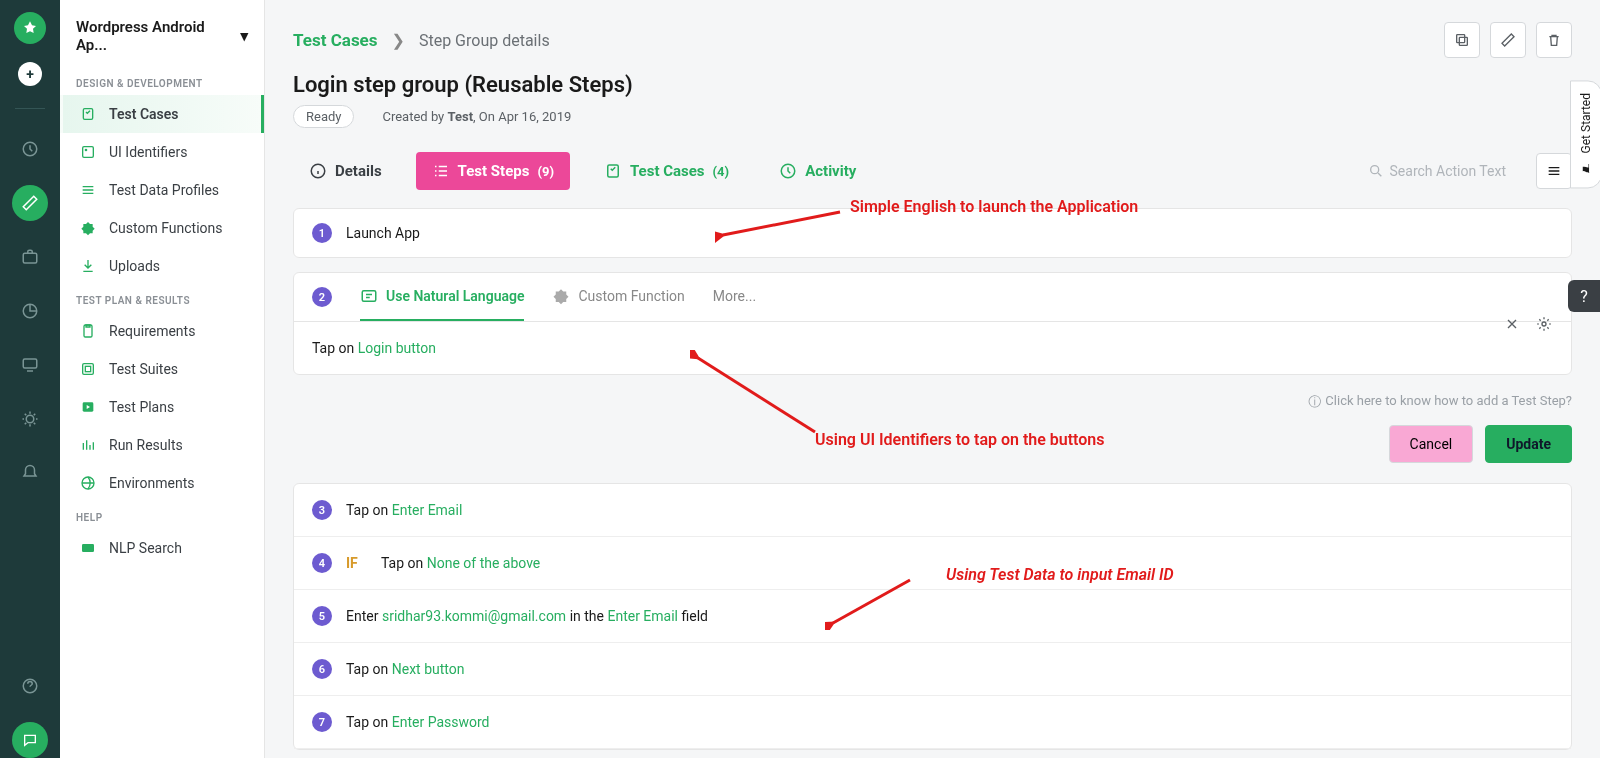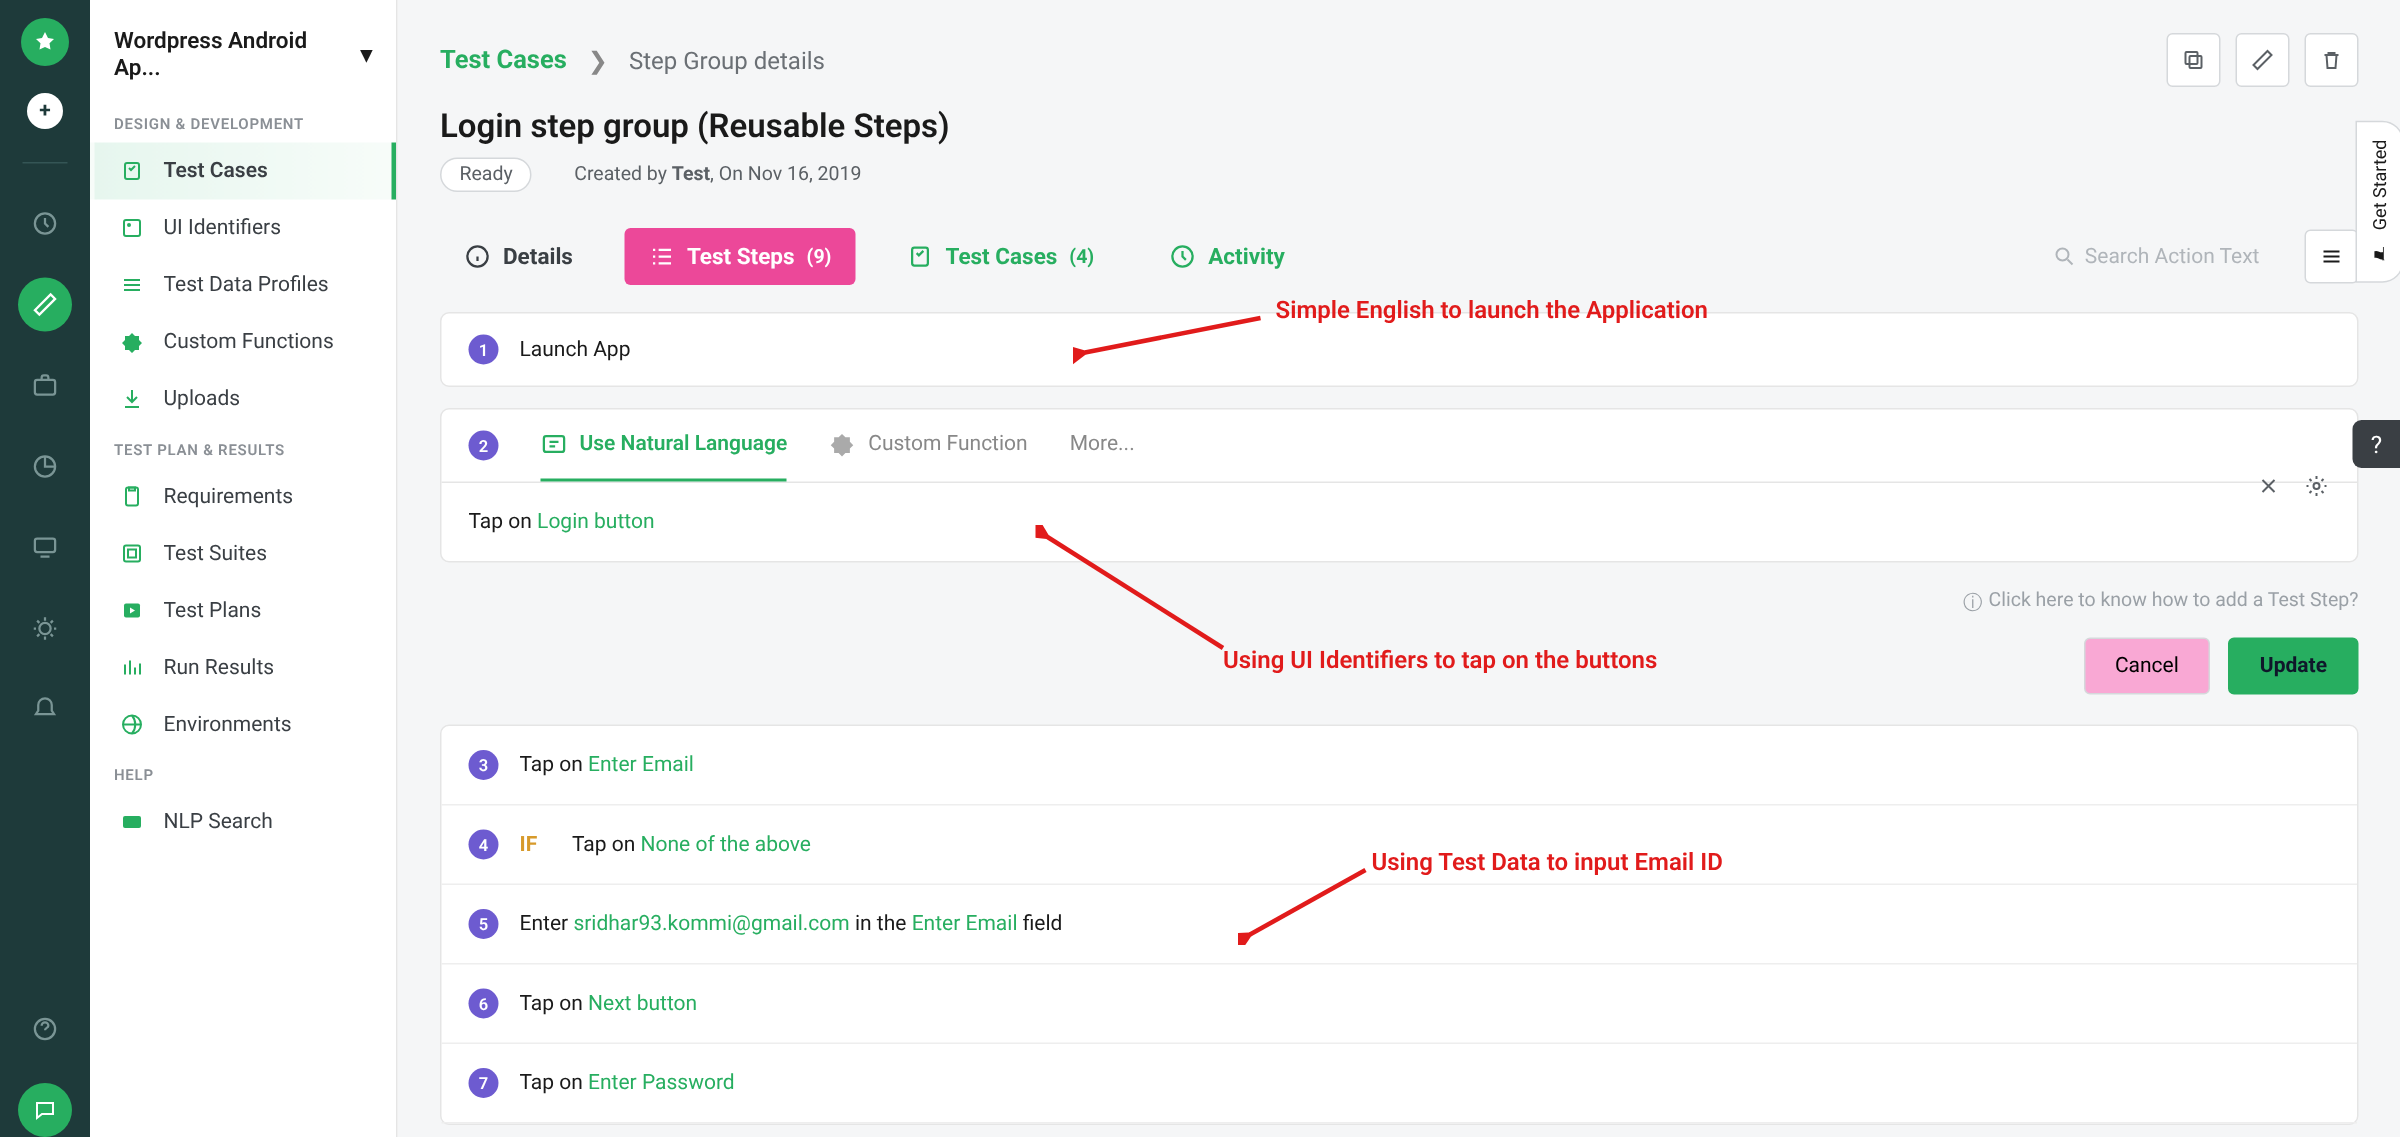--- a/index.html
+++ b/index.html
@@ -266,21 +266,21 @@
           </div>
       </div>
     </div>
 
     <div class="title-row">
         <h1>Login step group (Reusable Steps)</h1>
       </div>
     <div class="meta-row">
       <span class="ready-pill">Ready</span>
       <span>
-        <span>Created by </span><span class="meta-bold">Test</span><span>, On Nov 16, 2019</span>
+        <span>Created by </span><span class="meta-bold">Test</span><span>, On Apr 16, 2019</span>
       </span>
     </div>
 
     <div class="tabs-row">
       <div class="tab details">
         <svg class="tab-icon" viewBox="0 0 24 24" fill="none" stroke="currentColor" stroke-width="2">
             <circle cx="12" cy="12" r="9"></circle>
             <path d="M12 8v0M12 12v4"></path>
           </svg>
         <span>Details</span>
@@ -417,21 +417,21 @@
     <div class="annot" style="left:550px; top:430px;">Using UI Identifiers to tap on the buttons</div>
     <svg class="arrow" style="left:425px; top:350px;" width="140" height="90">
         <defs>
           <marker id="ah2" markerWidth="8" markerHeight="8" refX="1" refY="4" orient="auto">
             <path d="M8 0L0 4L8 8z" fill="#e11b1b"></path>
           </marker>
         </defs>
         <line x1="125" y1="82" x2="8" y2="8" stroke="#e11b1b" stroke-width="3" marker-end="url(#ah2)"></line>
       </svg>
 
-    <div class="annot" style="left:649px; top:565px;">Using Test Data to input Email ID</div>
+    <div class="annot" style="left:681px; top:565px;font-style:italic;">Using Test Data to input Email ID</div>
     <svg class="arrow" style="left:560px; top:575px;" width="100" height="55">
         <defs>
           <marker id="ah3" markerWidth="8" markerHeight="8" refX="1" refY="4" orient="auto">
             <path d="M8 0L0 4L8 8z" fill="#e11b1b"></path>
           </marker>
         </defs>
         <line x1="85" y1="5" x2="8" y2="48" stroke="#e11b1b" stroke-width="3" marker-end="url(#ah3)"></line>
       </svg>
 
     <div class="get-started">

